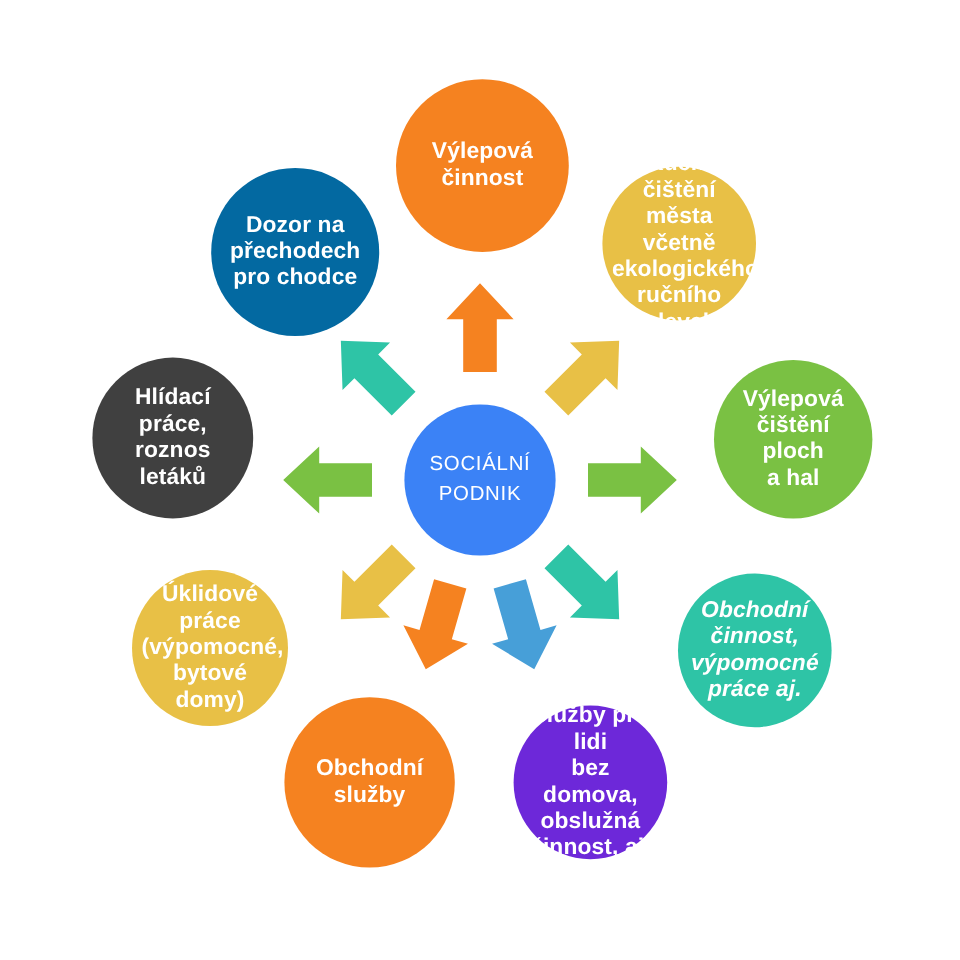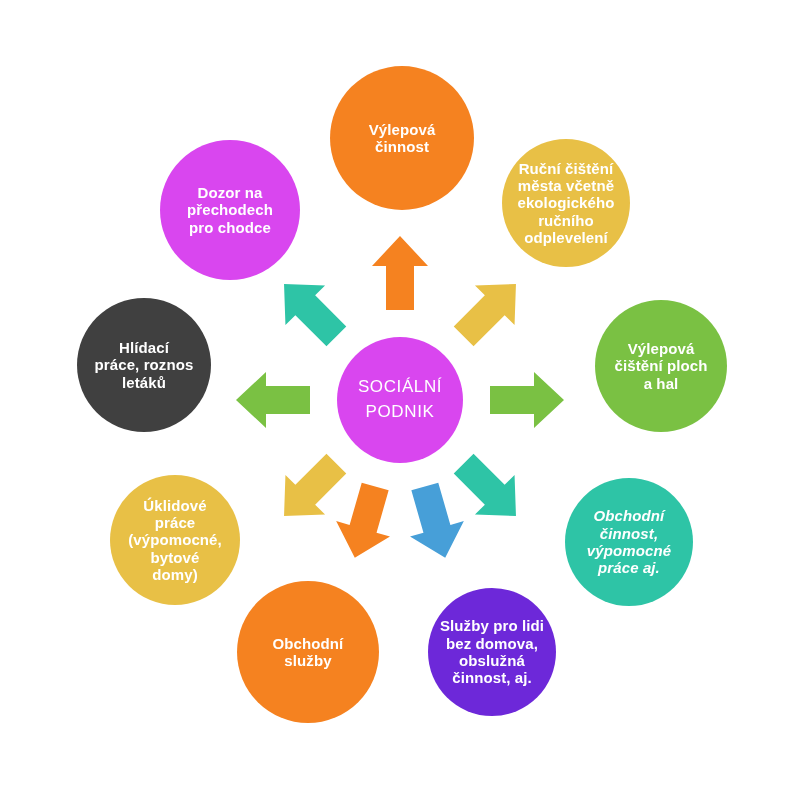--- a/index.html
+++ b/index.html
@@ -39,21 +39,21 @@
   .node-label {
     display: block;
     width: 100%;
     padding: 0 8px;
     box-sizing: border-box;
     white-space: pre-line;
     line-height: 1.16;
   }
   .satellite .node-label {
     font-weight: bold;
-    font-size: 15px;
+    font-size: 19px;
     letter-spacing: 0.1px;
   }
   #center-node {
     z-index: 5;
   }
   #center-node .node-label {
     font-weight: normal;
     font-size: 17px;
     letter-spacing: 0.6px;
     line-height: 1.45;
@@ -68,21 +68,21 @@
       <polygon points="90,-14 134,-14 134,-28 164,0 134,28 134,14 90,14" fill="#e8c046" transform="translate(400,400) rotate(-45)"></polygon>
       <polygon points="90,-14 134,-14 134,-28 164,0 134,28 134,14 90,14" fill="#7ac143" transform="translate(400,400) rotate(0)"></polygon>
       <polygon points="90,-14 134,-14 134,-28 164,0 134,28 134,14 90,14" fill="#2ec4a6" transform="translate(400,400) rotate(45)"></polygon>
       <polygon points="90,-14 134,-14 134,-28 164,0 134,28 134,14 90,14" fill="#479fd8" transform="translate(400,400) rotate(74)"></polygon>
       <polygon points="90,-14 134,-14 134,-28 164,0 134,28 134,14 90,14" fill="#f58220" transform="translate(400,400) rotate(106)"></polygon>
       <polygon points="90,-14 134,-14 134,-28 164,0 134,28 134,14 90,14" fill="#e8c046" transform="translate(400,400) rotate(135)"></polygon>
       <polygon points="90,-14 134,-14 134,-28 164,0 134,28 134,14 90,14" fill="#7ac143" transform="translate(400,400) rotate(-180)"></polygon>
       <polygon points="90,-14 134,-14 134,-28 164,0 134,28 134,14 90,14" fill="#2ec4a6" transform="translate(400,400) rotate(-135)"></polygon>
     </svg>
   <div id="nodes-layer">
-      <div class="node center" id="center-node" style="left: 337px; top: 337px; width: 126px; height: 126px; background: #d946ef;">
+      <div class="node center" id="center-node" style="left: 337px; top: 337px; width: 126px; height: 126px; background: #3b82f6;">
         <span class="node-label">SOCIÁLNÍ
 PODNIK</span>
       </div>
       <div class="node satellite" style="left: 330px; top: 66px; width: 144px; height: 144px; background: rgb(245, 130, 32);">
         <span class="node-label">Výlepová
 činnost</span>
       </div>
       <div class="node satellite" style="left: 502px; top: 139px; width: 128px; height: 128px; background: rgb(232, 192, 70);">
         <span class="node-label">Ruční čištění
 města včetně
@@ -116,19 +116,19 @@
 práce
 (výpomocné,
 bytové
 domy)</span>
       </div>
       <div class="node satellite" style="left: 77px; top: 298px; width: 134px; height: 134px; background: #404040;">
         <span class="node-label">Hlídací
 práce, roznos
 letáků</span>
       </div>
-      <div class="node satellite" style="left: 160px; top: 140px; width: 140px; height: 140px; background: #d946ef; justify-content: center;">
+      <div class="node satellite" style="left: 176px; top: 140px; width: 140px; height: 140px; background: #0369a1; justify-content: center;">
         <span class="node-label">Dozor na
 přechodech
 pro chodce</span>
       </div>
     </div>
 </div>
 
 </body></html>

